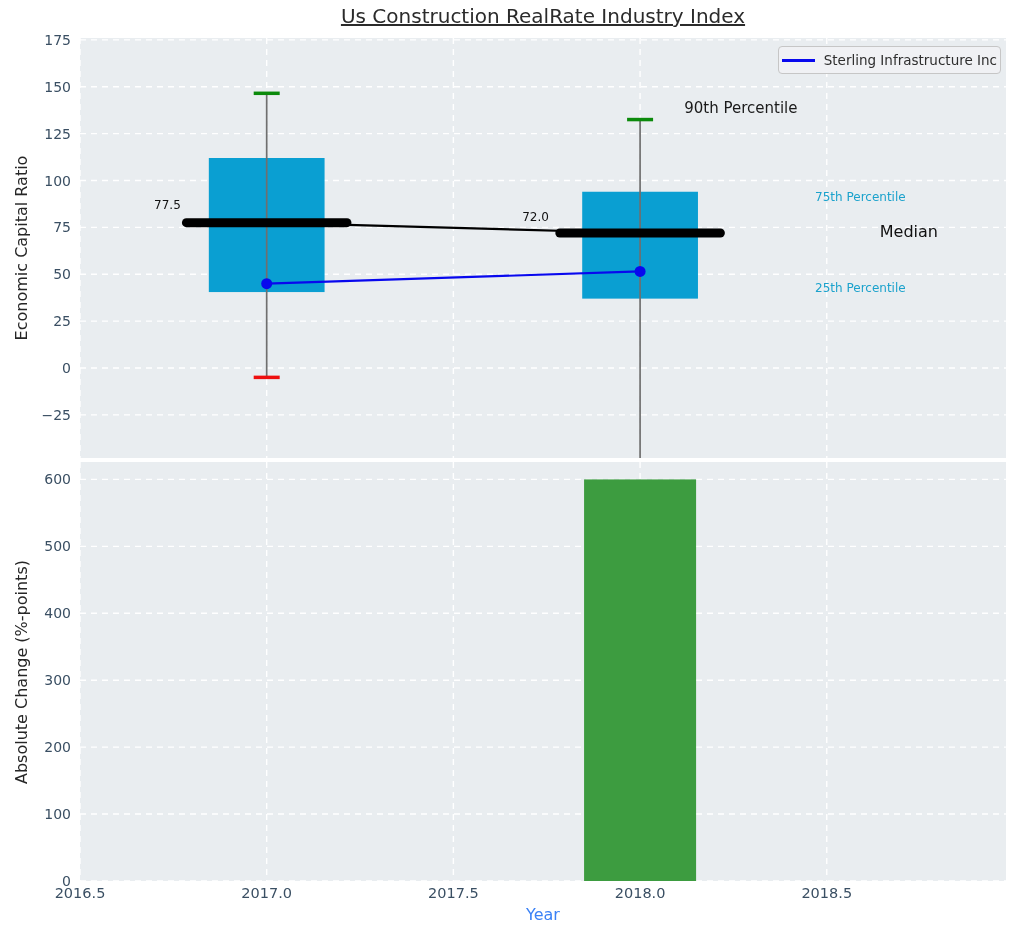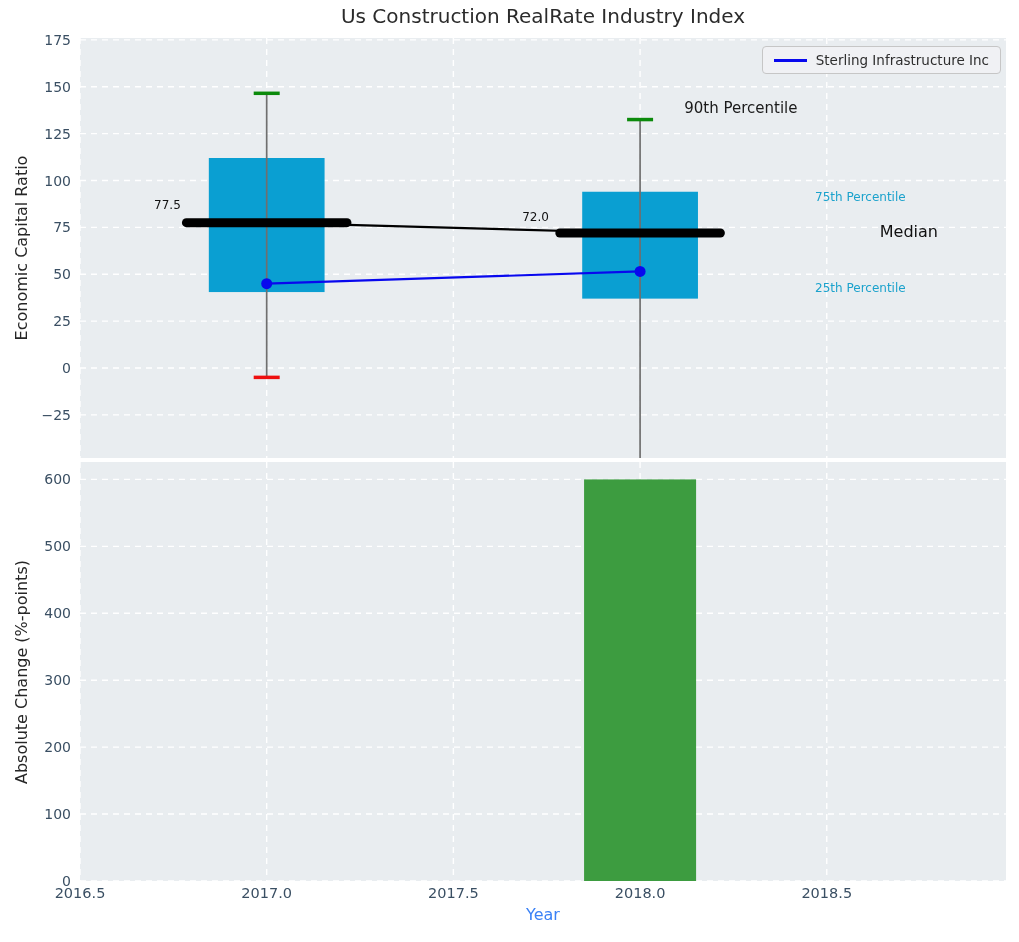--- a/index.html
+++ b/index.html
@@ -1,30 +1,30 @@
 <!DOCTYPE html>
 <html><head>
 <meta charset="utf-8">
 <style>
   html,body{margin:0;padding:0;background:#ffffff;}
   .fig{position:relative;width:1019px;height:942px;background:#ffffff;overflow:hidden;
        font-family:"DejaVu Sans","Liberation Sans",sans-serif;}
   #chart-svg{position:absolute;left:0;top:0;width:1019px;height:942px;
              font-family:"DejaVu Sans","Liberation Sans",sans-serif;}
   .title{position:absolute;left:80px;top:4px;width:926px;text-align:center;
-         font-size:20px;color:#2b2b2b;}
+         font-size:20px;color:#2b2b2b;text-decoration:underline;}
   .ylabel{position:absolute;width:420px;text-align:center;transform:rotate(-90deg);
           transform-origin:center;font-size:16px;color:#262626;line-height:20px;}
   .ylabel-top{left:-188px;top:238px;}
   .ylabel-bottom{left:-188px;top:662px;}
   .xlabel{position:absolute;left:80px;top:905px;width:926px;text-align:center;
           font-size:16px;color:#3b82f6;}
   .legend{position:absolute;right:18px;top:46px;display:flex;align-items:center;
           background:rgba(240,241,244,0.92);border:1px solid #c6c6c6;border-radius:4px;
-          padding:5px 11px;z-index:5;}
+          padding:5px 3px;z-index:5;}
   .legend-line{display:inline-block;width:33px;height:3px;background:#0808ee;margin-right:9px;}
   .legend-text{font-size:13.5px;color:#2e2e2e;}
 </style>
 </head>
 <body>
 
 <div class="fig">
   <svg id="chart-svg" viewBox="0 0 1019 942">
       <rect x="80" y="38" width="926" height="420" fill="#e9edf0"></rect>
       <rect x="80" y="462" width="926" height="419" fill="#e9edf0"></rect>

